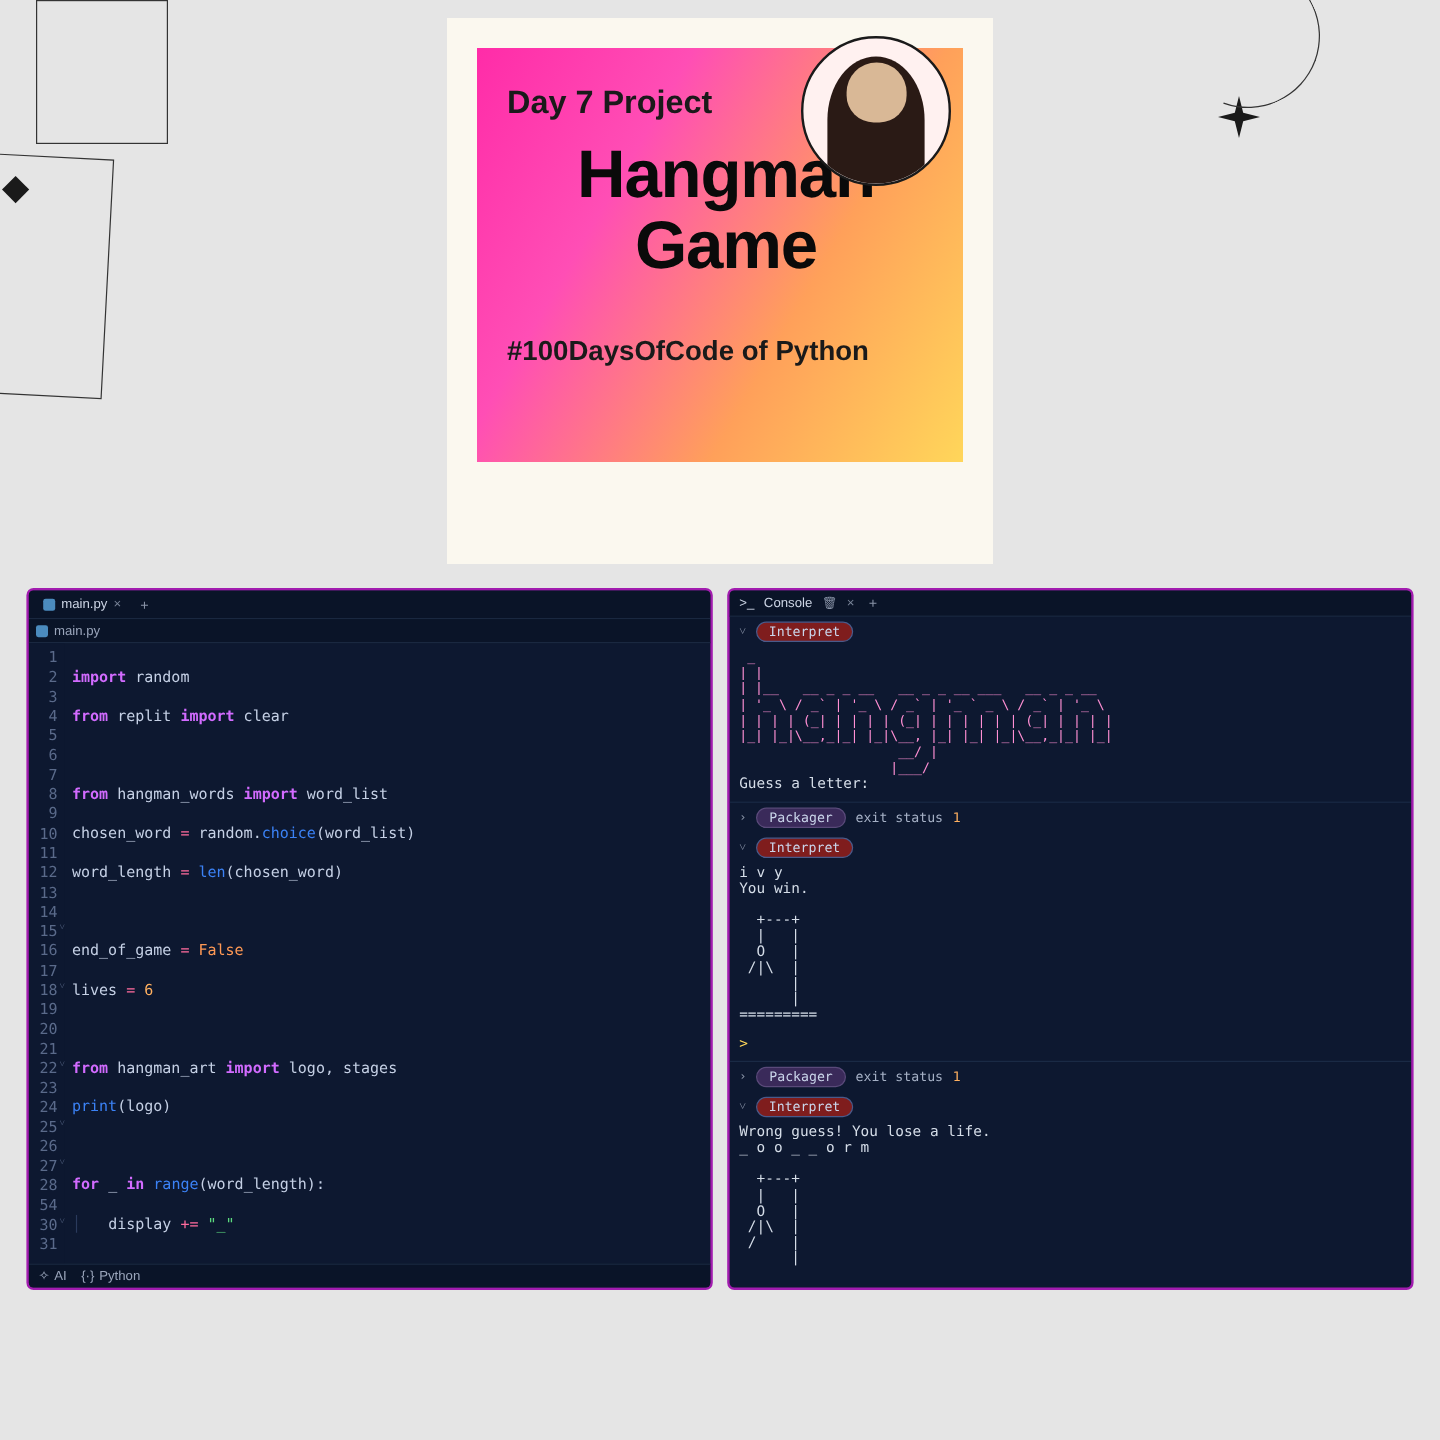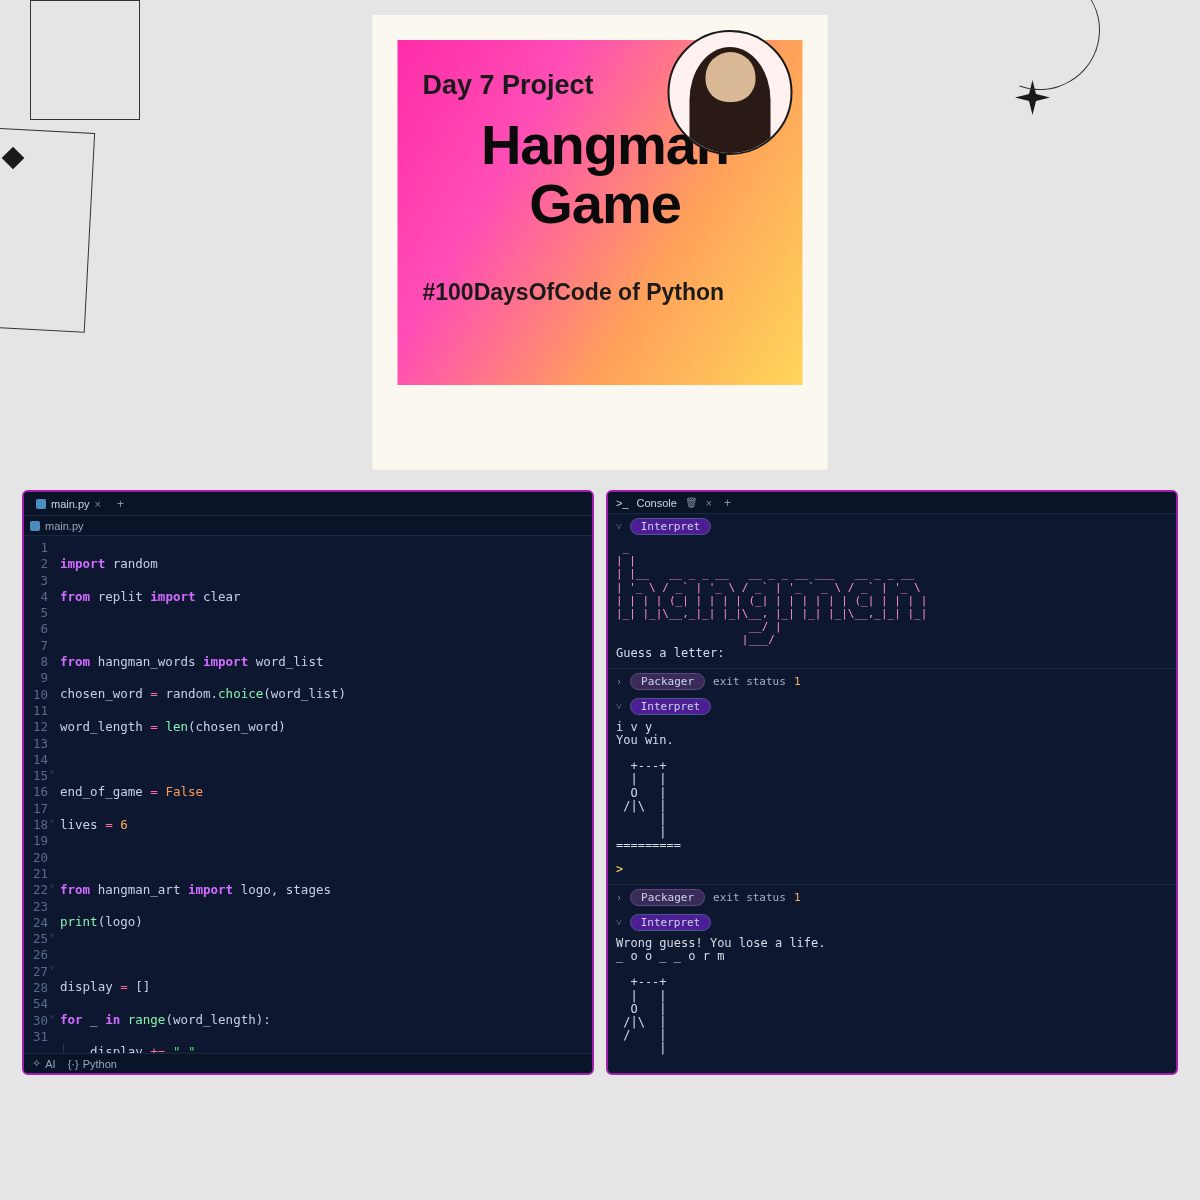--- a/index.html
+++ b/index.html
@@ -138,21 +138,21 @@
 .fold { position: absolute; right: -6px; color: #5a6a8a; font-size: 8px; }
 .code-lines {
   flex: 1;
   padding: 4px 6px;
   color: #c5d0e5;
   white-space: pre;
 }
 .code-lines div { height: 16.3px; }
 .guide { color: #2a3a5c; }
 .kw { color: #d26bff; font-weight: 600; }
-.fn { color: #86efac; }
+.fn { color: #3b82f6; }
 .num { color: #ffb060; }
 .str { color: #5cd97e; }
 .bool { color: #ff9955; }
 .op { color: #ff6b9d; }
 
 .status-bar {
   height: 20px;
   background: #0a1428;
   display: flex;
   align-items: center;
@@ -185,21 +185,21 @@
 .console-section { border-bottom: 1px solid #1a2a45; }
 .section-bar {
   display: flex;
   align-items: center;
   gap: 8px;
   padding: 4px 8px;
   font-size: 11px;
 }
 .chev { color: #8a94a8; font-size: 10px; }
 .pill {
-  background: #4c1d95;
+  background: #7f1d1d;
   border: 1px solid #4a5a8a;
   border-radius: 10px;
   padding: 1px 10px;
   font-size: 11px;
   color: #cad5ea;
 }
 .pill-pkg { background: #3a2a5a; border-color: #5a4a7a;}
 .exit-text { color: #a5b0c5; }
 .exit-code { color: #ffb060; }
 .console-content {
@@ -289,21 +289,20 @@
 <div><span class="kw">from</span> <span>hangman_words</span> <span class="kw">import</span> <span>word_list</span></div>
 <div><span>chosen_word</span> <span class="op">=</span> <span>random.</span><span class="fn">choice</span><span>(word_list)</span></div>
 <div><span>word_length</span> <span class="op">=</span> <span class="fn">len</span><span>(chosen_word)</span></div>
 <div> </div>
 <div><span>end_of_game</span> <span class="op">=</span> <span class="bool">False</span></div>
 <div><span>lives</span> <span class="op">=</span> <span class="num">6</span></div>
 <div> </div>
 <div><span class="kw">from</span> <span>hangman_art</span> <span class="kw">import</span> <span>logo, stages</span></div>
 <div><span class="fn">print</span><span>(logo)</span></div>
 <div> </div>
-<div><span>display</span> <span class="op">=</span> <span>[]</span></div>
 <div><span class="kw">for</span> <span>_</span> <span class="kw">in</span> <span class="fn">range</span><span>(word_length):</span></div>
 <div><span class="guide">│   </span><span>display</span> <span class="op">+=</span> <span class="str">"_"</span></div>
 
 
 
 
 
 
 
 

